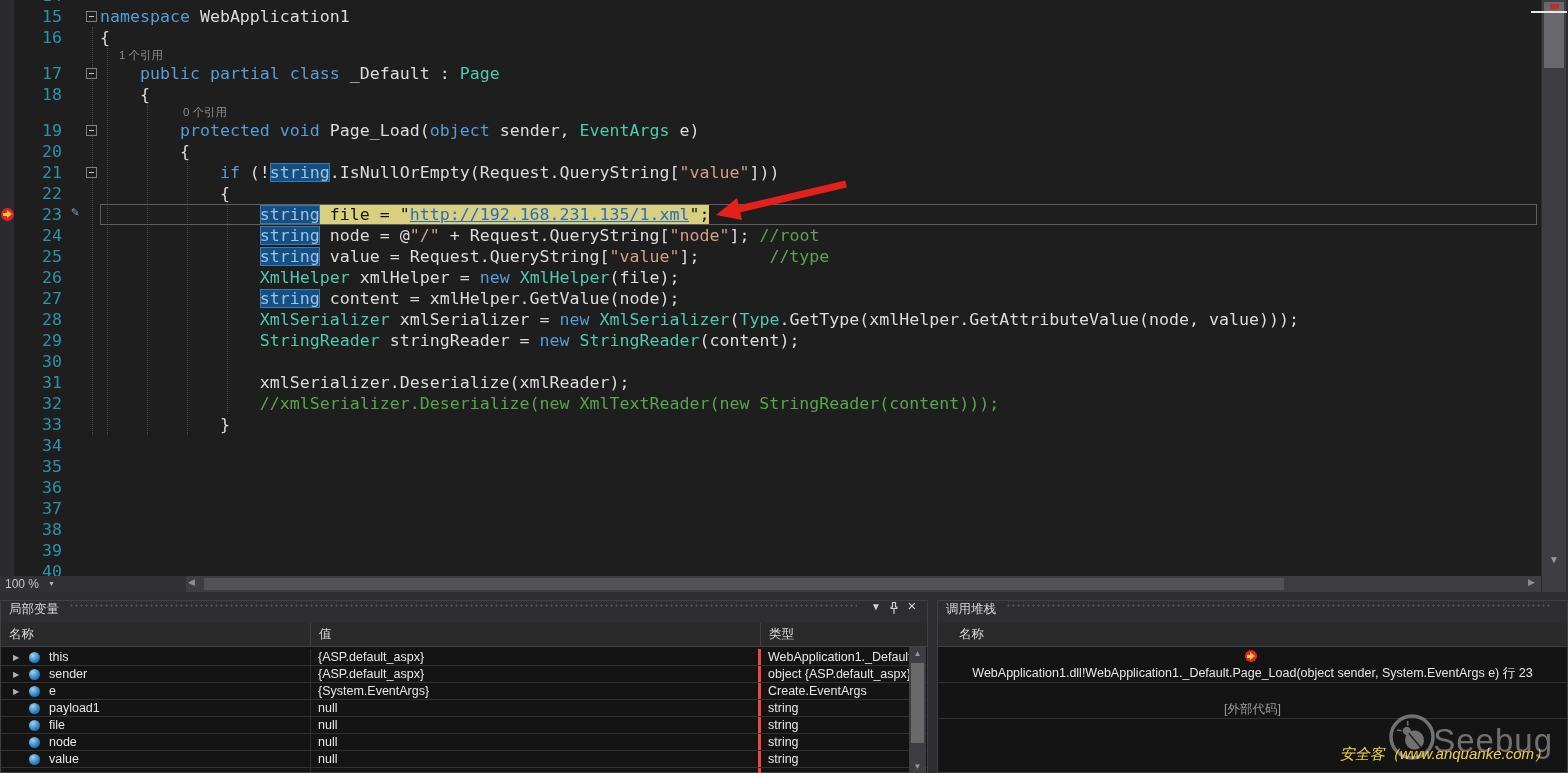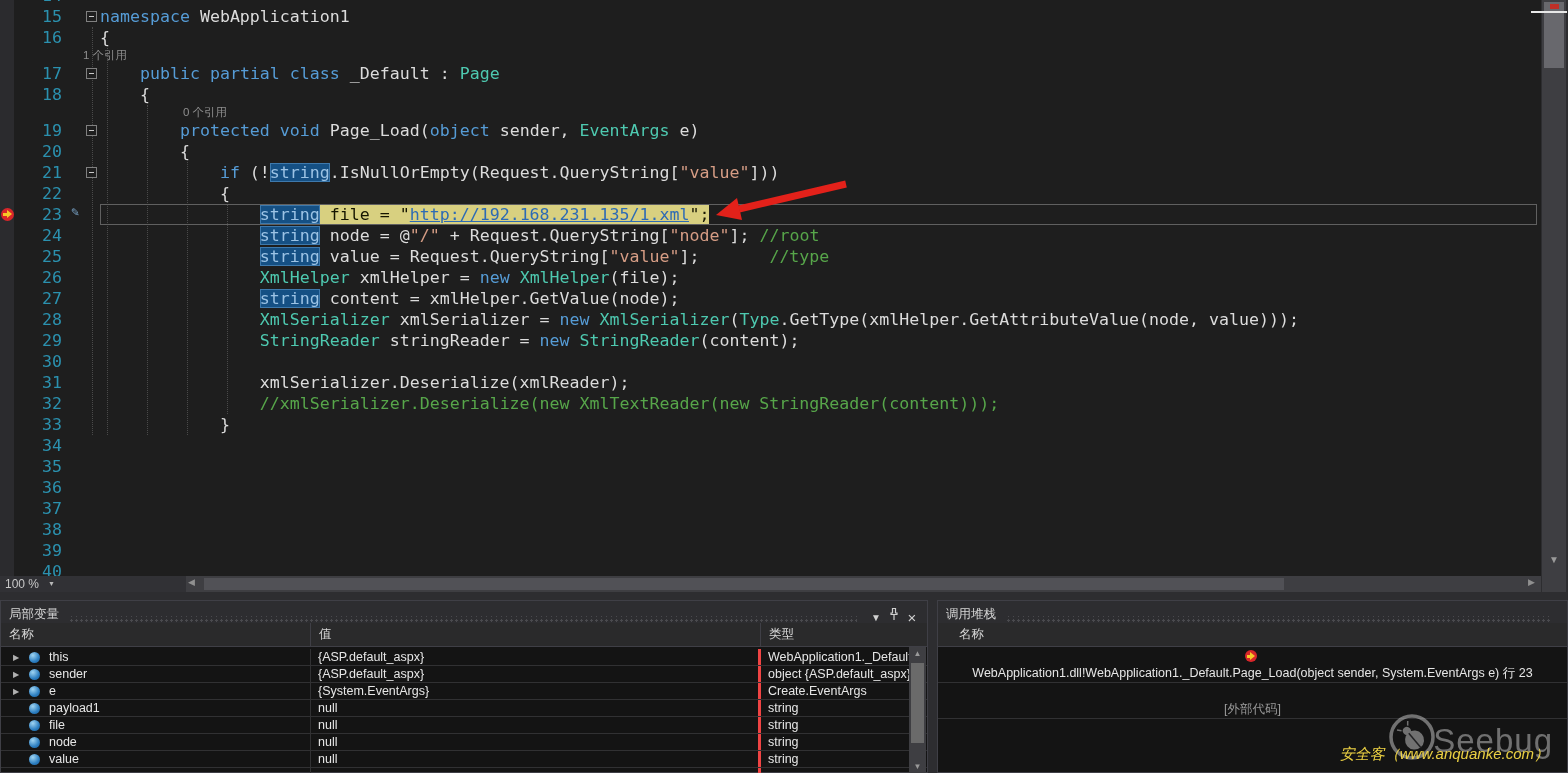--- a/index.html
+++ b/index.html
@@ -76,21 +76,21 @@
   #zoom-control .caret { position:absolute; left:48px; top:0; font-size:7px; color:#b8b8b8; }
   #hscroll .arrow-left  { position:absolute; left:188px; top:1px; font-size:9px; color:#909090; }
   #hscroll .arrow-right { position:absolute; right:6px; top:1px; font-size:9px; color:#909090; }
   #hscroll .thumb { position:absolute; left:204px; top:2px; width:1080px; height:12px; background:#515156; }
 
   
   .tool-panel { position:absolute; top:600px; height:173px; background:#141414; border:1px solid #3f3f46; }
   #locals-panel { left:0; width:928px; }
   #callstack-panel { left:937px; width:631px; }
 
-  .panel-titlebar { height:22px; background:#2d2d30; display:flex; align-items:flex-end; padding:0 6px 0 8px; }
+  .panel-titlebar { height:22px; background:#2d2d30; display:flex; align-items:flex-start; padding:0 6px 0 8px; }
   .panel-title { font-size:12.5px; color:#d6d6d6; white-space:nowrap; }
   .title-dots { flex:1; height:7px; margin:0 10px;
     background-image:radial-gradient(#4a4a4e 1px, transparent 1.2px);
     background-size:5px 5px; background-position:0 2px; }
   .titlebar-btn { color:#d0d0d0; font-size:10px; width:18px; text-align:center; cursor:default; }
   .titlebar-btn.close { font-size:15px; line-height:10px; }
 
   .grid-header { height:24px; background:#2a2a2b; border-bottom:1px solid #3f3f46; display:flex;
                  font-size:12.5px; color:#d8d8d8; align-items:center; }
   .grid-header .hc { height:100%; display:flex; align-items:center; padding-left:8px; border-right:1px solid #3f3f46; }
@@ -156,21 +156,21 @@
             <span class="fold-box"></span>
           </span>
           <span class="code-text"><span class="tok-k">namespace</span><span class="tok-p"> WebApplication1</span></span>
         </div>
         <div class="row-code">
           <span class="cell-ind"></span>
           <span class="cell-num">16</span>
           <span class="cell-fold"></span>
           <span class="code-text"><span class="tok-p">{</span></span>
         </div>
-        <div class="row-lens" style="padding-left: 83px;">1 个引用</div>
+        <div class="row-lens" style="padding-left: 119px;">1 个引用</div>
         <div class="row-code">
           <span class="cell-ind"></span>
           <span class="cell-num">17</span>
           <span class="cell-fold">
             <span class="fold-box"></span>
           </span>
           <span class="code-text"><span class="tok-p">    </span><span class="tok-k">public</span><span class="tok-p"> </span><span class="tok-k">partial</span><span class="tok-p"> </span><span class="tok-k">class</span><span class="tok-p"> _Default : </span><span class="tok-t">Page</span></span>
         </div>
         <div class="row-code">
           <span class="cell-ind"></span>

